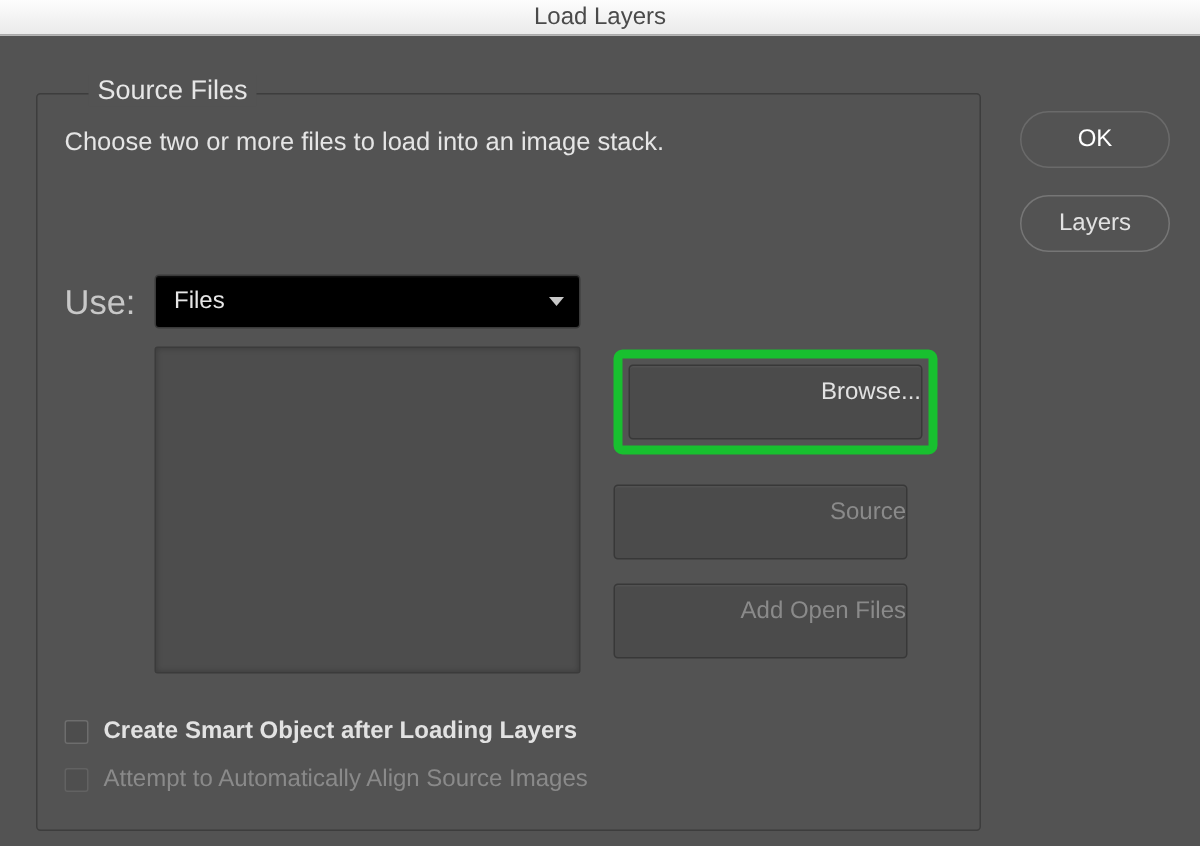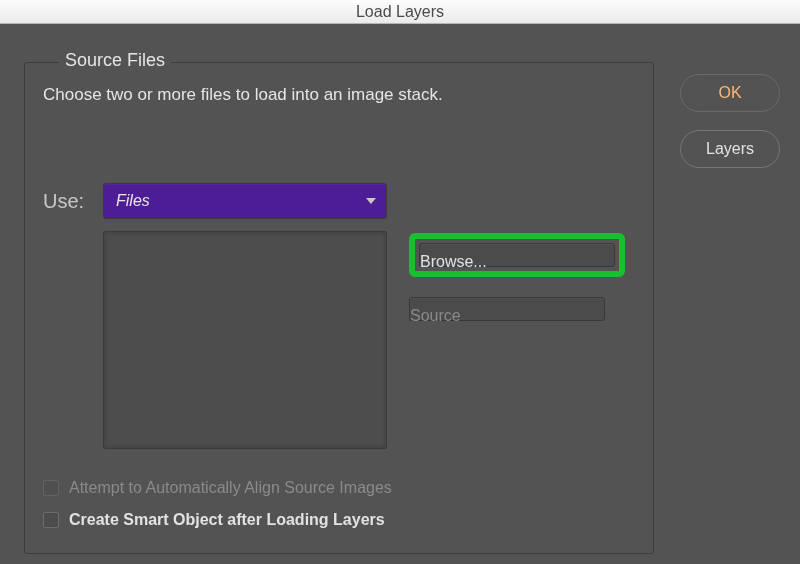--- a/index.html
+++ b/index.html
@@ -53,38 +53,37 @@
     font-size: 17px;
     color: #e5e5e5;
   }
   .use-row {
     display: flex;
     align-items: center;
     margin-top: 78px;
     gap: 14px;
   }
   .use-label {
-    font-size: 20px;
+    font-size: 23px;
     color: #c8c8c8;
     width: 46px;
     text-align: left;
   }
   .dropdown {
     position: relative;
     width: 284px;
     height: 36px;
-    background: #4c1d95;
+    background: #000000;
     border: 1px solid #3a3a3a;
     border-radius: 3px;
     color: #e6e6e6;
     font-size: 16px;
     padding: 0 28px 0 12px;
     line-height: 34px;
     box-shadow: inset 0 1px 0 rgba(255,255,255,0.05);
-    font-style: italic;
   }
   .dropdown .chev {
     position: absolute;
     right: 10px;
     top: 50%;
     transform: translateY(-50%);
     width: 0; height: 0;
     border-left: 5px solid transparent;
     border-right: 5px solid transparent;
     border-top: 6px solid #c8c8c8;
@@ -104,29 +103,30 @@
     box-shadow: inset 0 0 4px rgba(0,0,0,0.25);
   }
   .btncol {
     display: flex;
     flex-direction: column;
     gap: 16px;
     margin-top: 2px;
   }
   .btn {
     width: 196px;
-    height: 24px;
+    height: 50px;
     background: #4b4b4b;
     border: 1px solid #383838;
     border-radius: 3px;
     color: #e2e2e2;
     font-size: 16px;
-    text-align: left;
+    text-align: right;
     line-height: 36px;
     box-shadow: inset 0 1px 0 rgba(255,255,255,0.04);
+    padding-left: 40px;
   }
   .btn.disabled {
     color: #8a8a8a;
   }
   .browse-wrap {
     border: 6px solid #18c02f;
     border-radius: 6px;
     padding: 4px;
     width: 216px;
     margin-bottom: 4px;
@@ -169,21 +169,21 @@
   .pill {
     width: 100px;
     height: 38px;
     border: 1px solid #767676;
     border-radius: 20px;
     text-align: center;
     line-height: 36px;
     font-size: 16px;
     background: #535353;
   }
-  .pill.ok { color: #fdba74; border-color: #6a6a6a; }
+  .pill.ok { color: #ffffff; border-color: #6a6a6a; }
   .pill.cancel { color: #e2e2e2; }
 </style>
 </head>
 <body>
 
 <div class="titlebar">
   <span>Load Layers</span>
 </div>
 
 <div class="dialog">
@@ -200,31 +200,32 @@
       </div>
     </div>
 
     <div class="middle">
       <div class="filelist"></div>
       <div class="btncol">
         <div class="browse-wrap">
           <div class="btn">Browse...</div>
         </div>
         <div class="btn disabled">Source</div>
+        <div class="btn disabled">Add Open Files</div>
       </div>
     </div>
 
     <div class="checks">
+      <div class="check">
+        <div class="box"></div>
+        <span class="clabel bold">Create Smart Object after Loading Layers</span>
+      </div>
       <div class="check disabled">
         <div class="box disabled"></div>
         <span class="clabel">Attempt to Automatically Align Source Images</span>
-      </div>
-      <div class="check">
-        <div class="box"></div>
-        <span class="clabel bold">Create Smart Object after Loading Layers</span>
       </div>
     </div>
   </div>
 
   <div class="sidebtns">
     <div class="pill ok">OK</div>
     <div class="pill cancel">Layers</div>
   </div>
 
 </div>

